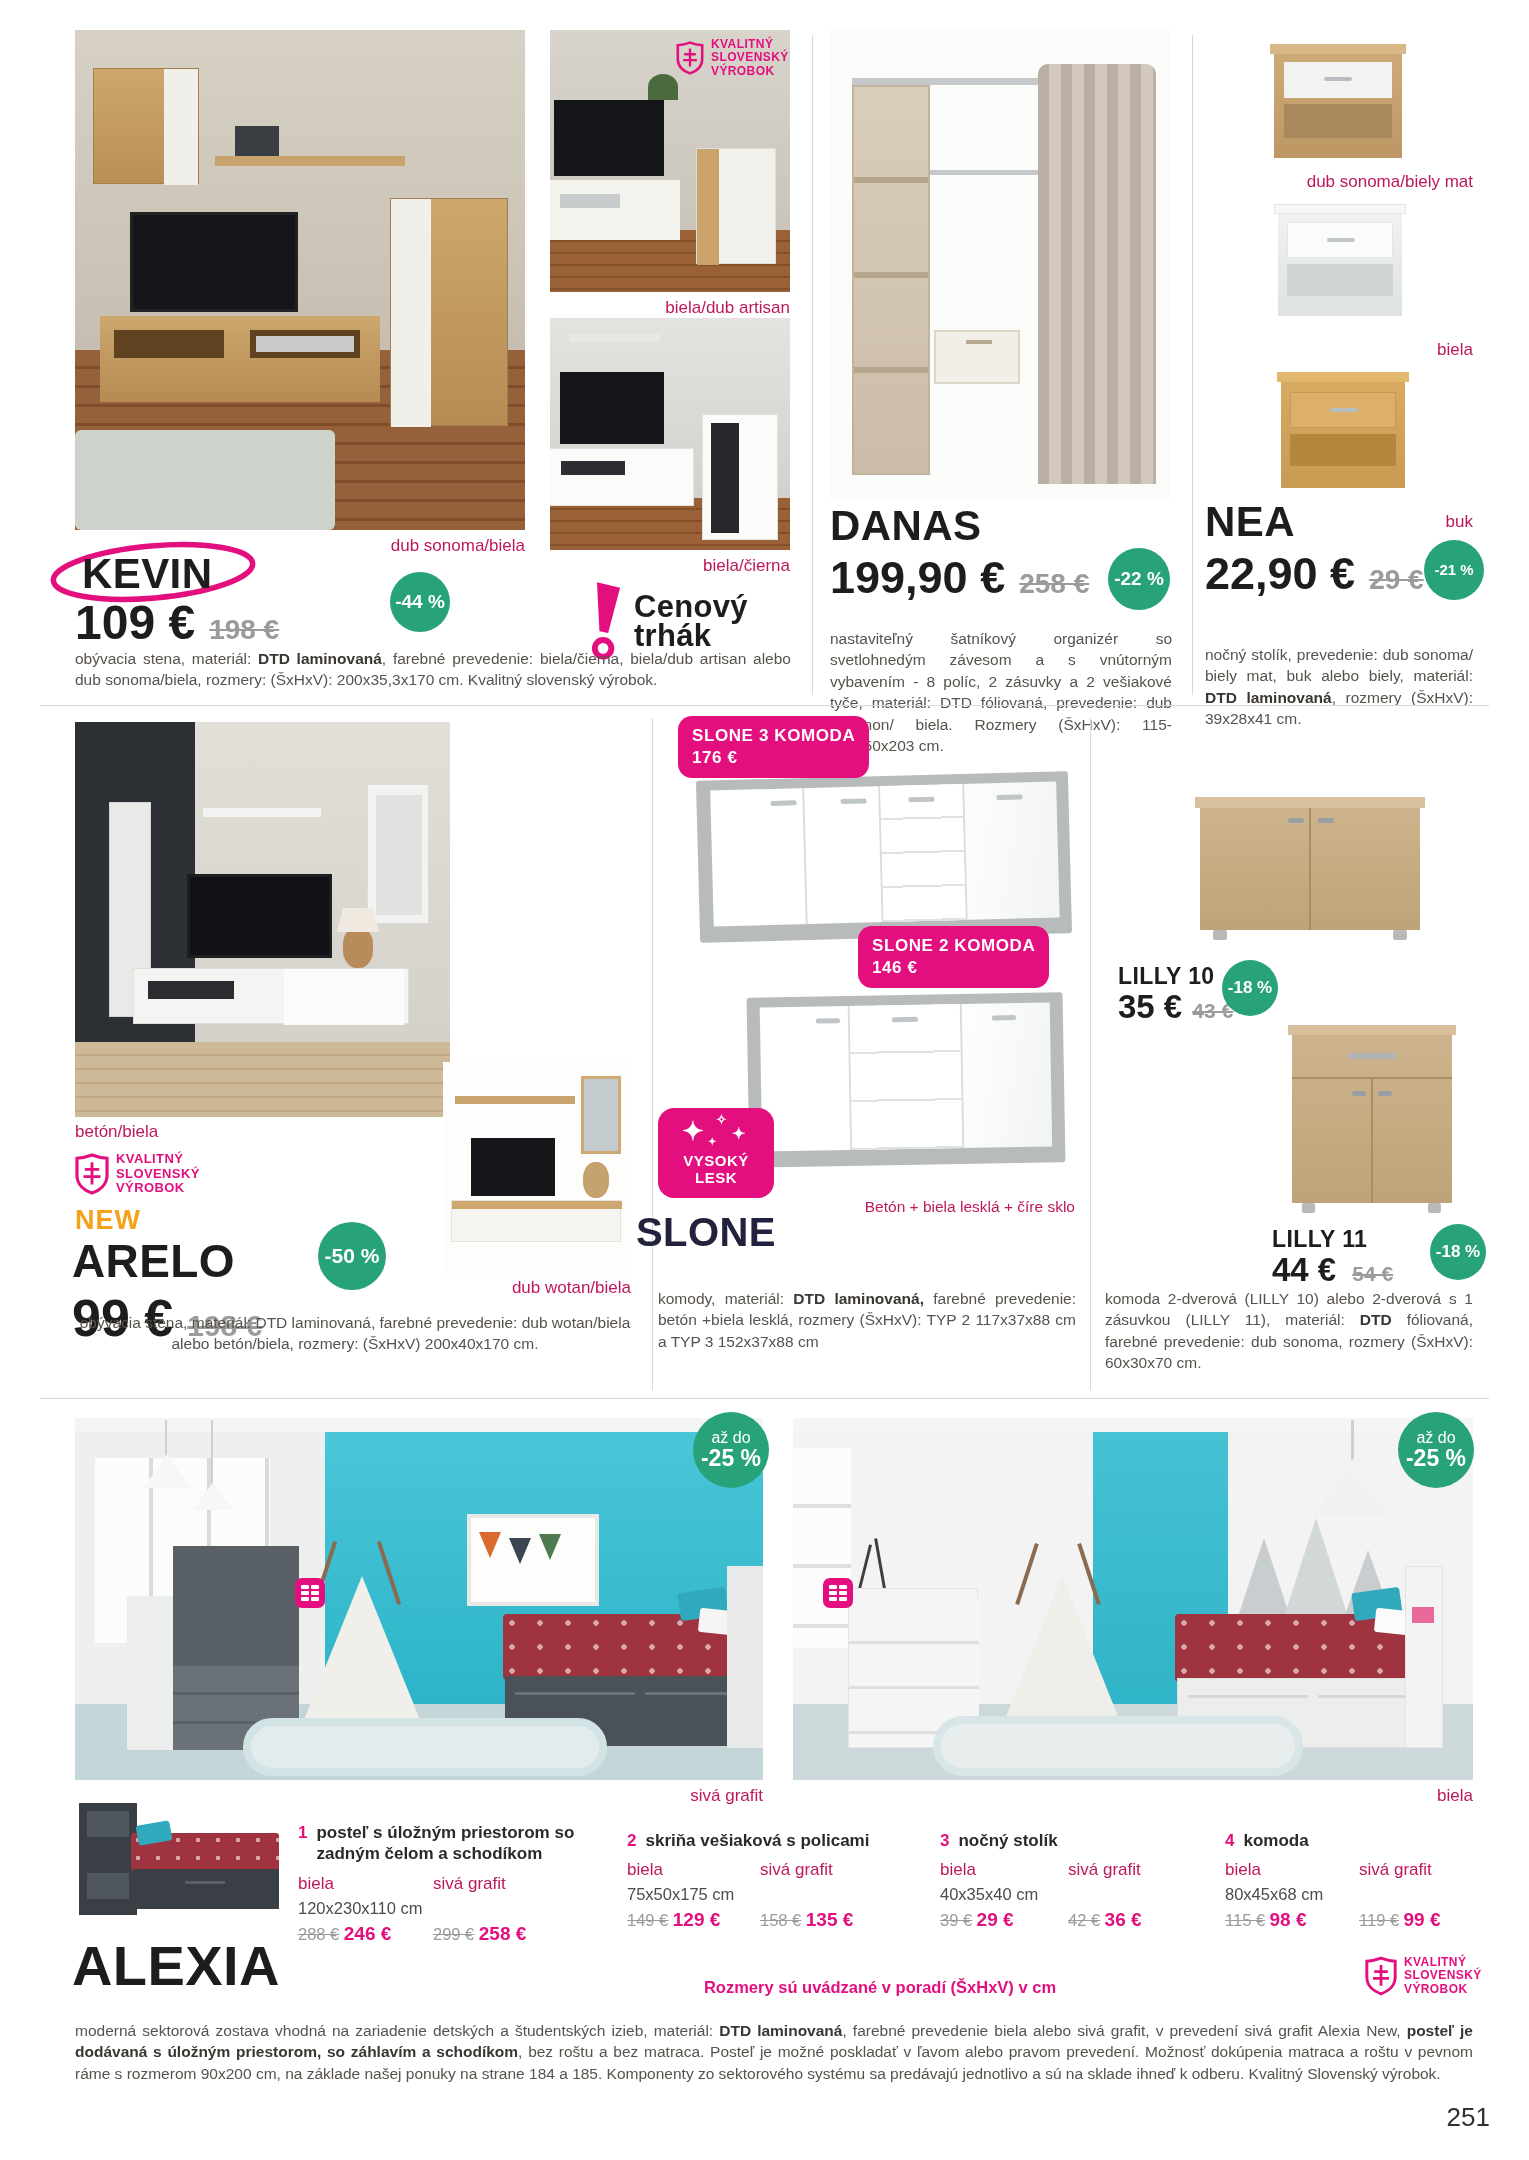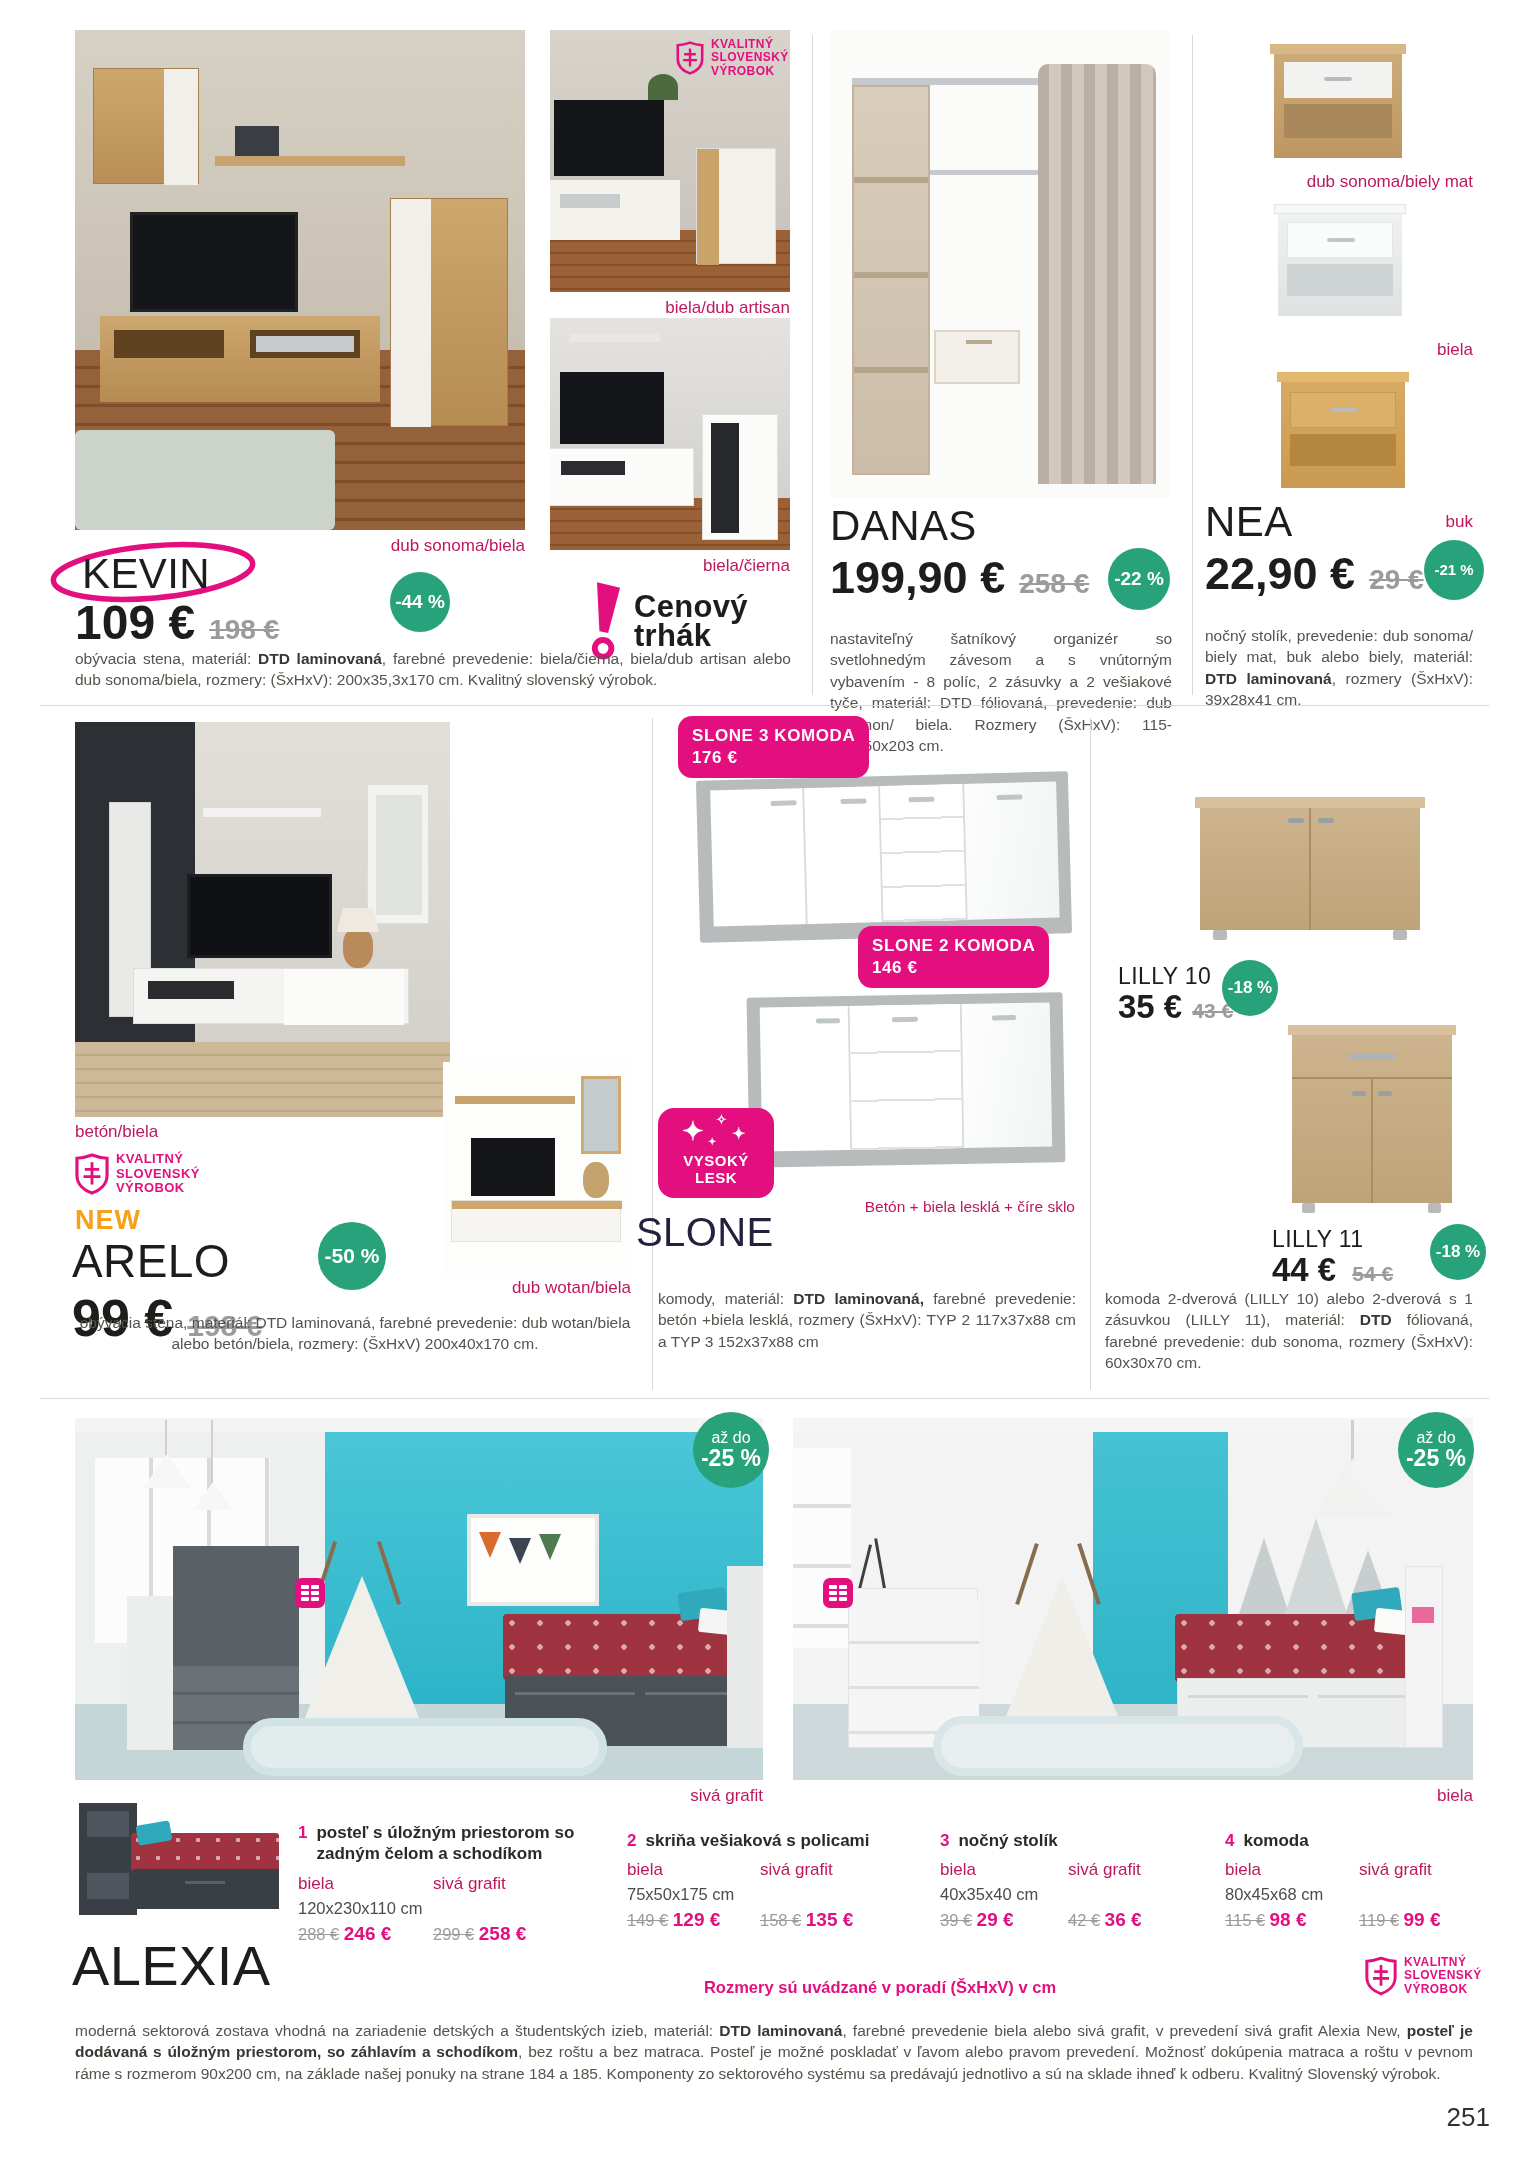--- a/index.html
+++ b/index.html
@@ -3,21 +3,21 @@
 <meta charset="utf-8">
 <style>
   *{margin:0;padding:0;box-sizing:border-box}
   html,body{background:#fff}
   body{width:1529px;height:2160px;position:relative;font-family:"Liberation Sans",sans-serif;color:#1d1d1b;overflow:hidden}
   .p{position:absolute}
   .photo{position:absolute;overflow:hidden;background:#f4f3f1}
   .photo div{position:absolute}
   .cap{font-size:17px;color:#be185d}
   .capr{text-align:right}
-  .t{font-weight:normal;color:#1d1d1b;letter-spacing:.4px}
+  .t{font-weight:bold;color:#1d1d1b;letter-spacing:.4px}
   .price-row{display:flex;align-items:baseline;gap:14px}
   .big{font-weight:bold;color:#1d1d1b}
   .op{color:#9b9b9b;text-decoration:line-through;font-weight:bold}
   .desc{font-size:15.5px;line-height:1.38;color:#57524c;text-align:justify}
   .desc b{color:#3a3632}
   .disc{position:absolute;border-radius:50%;background:#27a27a;color:#fff;display:flex;flex-direction:column;align-items:center;justify-content:center;font-weight:bold;text-align:center;line-height:1.05}
   .vline{position:absolute;width:1px;background:#d8d8d8}
   .hline{position:absolute;height:1px;background:#d8d8d8}
   .qbadge{position:absolute;display:flex;gap:7px;align-items:center;color:#e40f7e;font-weight:bold;line-height:1.12;letter-spacing:.4px}
   .qbadge .ql{font-size:12px}
@@ -183,21 +183,21 @@
 <div class="p cap capr" style="left:1380px;top:512px;width:93px">buk</div>
 
 <div class="p t" style="left:1205px;top:498px;font-size:42px">NEA</div>
 <div class="p price-row" style="left:1205px;top:548px">
   <span class="big" style="font-size:45px">22,90 €</span>
   <span class="op" style="font-size:28px">29 €</span>
 </div>
 <div class="disc" style="left:1424px;top:540px;width:60px;height:60px;font-size:15px">
     <span>-21 %</span>
   </div>
-<div class="p desc" style="left:1205px;top:625px;width:268px"><span>nočný stolík, prevedenie: dub sonoma/ biely mat, buk alebo biely, materiál: </span><b>DTD laminovaná</b><span>, rozmery (ŠxHxV): 39x28x41 cm.</span></div>
+<div class="p desc" style="left:1205px;top:644px;width:268px"><span>nočný stolík, prevedenie: dub sonoma/ biely mat, buk alebo biely, materiál: </span><b>DTD laminovaná</b><span>, rozmery (ŠxHxV): 39x28x41 cm.</span></div>
 
 <div class="hline" style="left:40px;top:705px;width:1449px"></div>
 
 <div class="photo" style="left:75px;top:722px;width:375px;height:395px">
   <div style="left:0;top:0;width:375px;height:320px;background:linear-gradient(#e2dfd9,#d4d1ca)"></div>
   <div style="left:0;top:0;width:120px;height:320px;background:#2c2f33"></div>
   <div style="left:0;top:320px;width:375px;height:75px;background:repeating-linear-gradient(180deg,#cdb897 0 12px,#bfa985 12px 14px)"></div>
   <div style="left:34px;top:80px;width:42px;height:215px;background:#e9eae7;border:1px solid #d4d5d2"></div>
   <div style="left:130px;top:800px"></div>
   <div style="left:128px;top:86px;width:118px;height:9px;background:#f2f3f1"></div>

